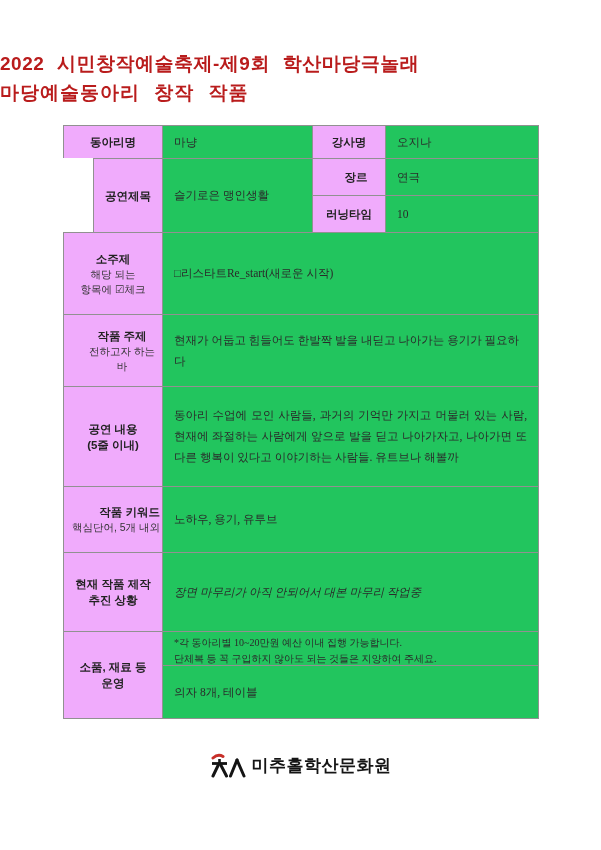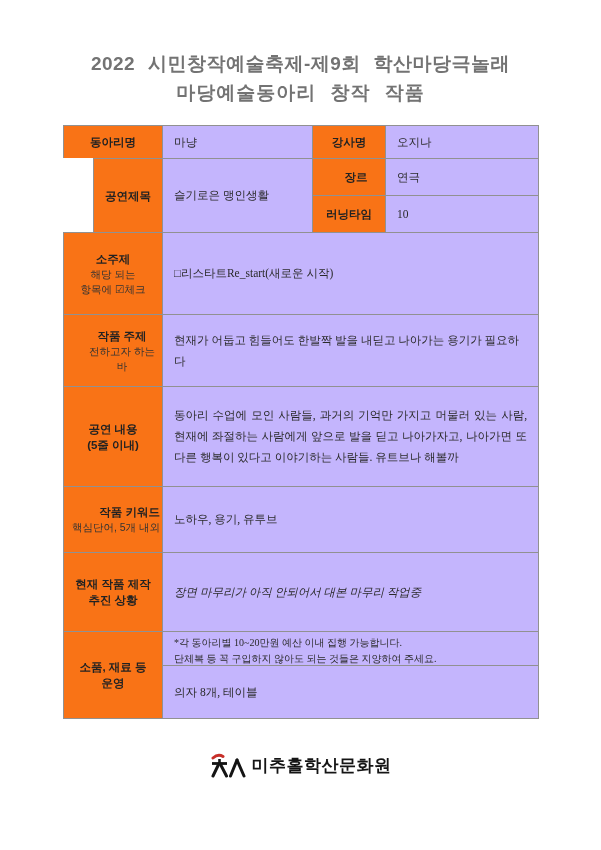--- a/index.html
+++ b/index.html
@@ -6,24 +6,23 @@
   .page{
     position:relative;
     width:601px;height:850px;
     background:#ffffff;
     font-family:"Liberation Serif", serif;
     color:#1c1c1c;
     overflow:hidden;
   }
   .title-block{
     position:absolute;top:50px;left:0;right:0;
-    text-align:center;
     font-family:"Liberation Sans", sans-serif;
     font-weight:700;
-    color:#737373;
+    color:#b91c1c;
   }
   .title-line1{font-size:19px;letter-spacing:0.5px;word-spacing:7px;line-height:28px;}
   .title-line2{font-size:19px;letter-spacing:1px;word-spacing:8px;line-height:30px;}
 
   .form-table{
     position:absolute;left:63px;top:125px;
     width:475px;
     display:grid;
     grid-template-columns:99px 150px 73px 153px;
     grid-template-rows:33px 37px 37px 82px 72px 100px 66px 79px 34px 53px;
@@ -32,40 +31,40 @@
     font-size:11.5px;
   }
   .cell{
     box-sizing:border-box;
     border-left:1px solid #919191;
     border-top:1px solid #919191;
     display:flex;
     min-width:0;
   }
   .label-cell{
-    background:#f97316;
+    background:#f0abfc;
     flex-direction:column;
     align-items:center;
     justify-content:center;
     text-align:center;
     font-family:"Liberation Sans", sans-serif;
     font-weight:700;
     font-size:11.5px;
     line-height:16px;
     color:#222;
     padding:2px;
   }
   .label-sub{
     font-weight:400;
     font-size:10.5px;
     color:#333;
     line-height:15px;
   }
   .value-cell{
-    background:#c4b5fd;
+    background:#22c55e;
     align-items:center;
     padding:5px 11px;
     font-family:"Liberation Serif", serif;
     color:#2a2a2a;
     line-height:21px;
   }
   .value-top{align-items:flex-start;}
   .justify{text-align:justify;}
   .small-note{font-size:10px;line-height:16px;padding-top:3px;padding-bottom:3px;}
 

